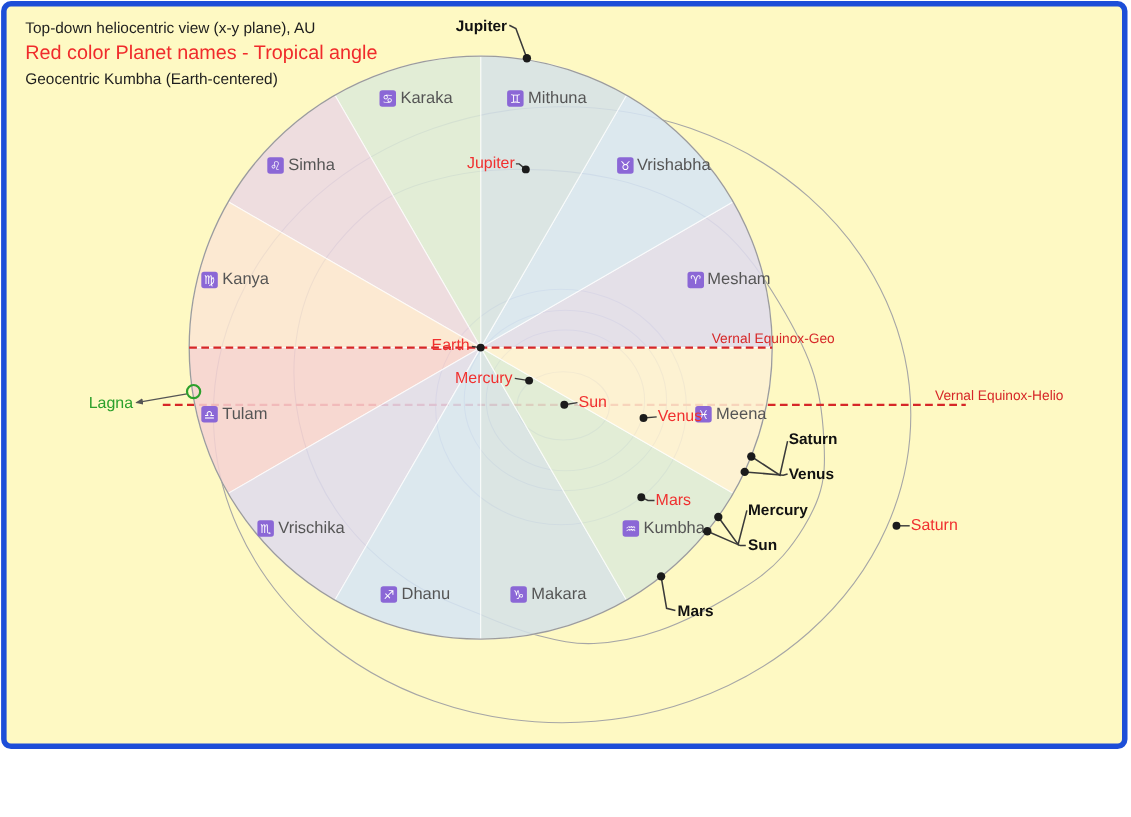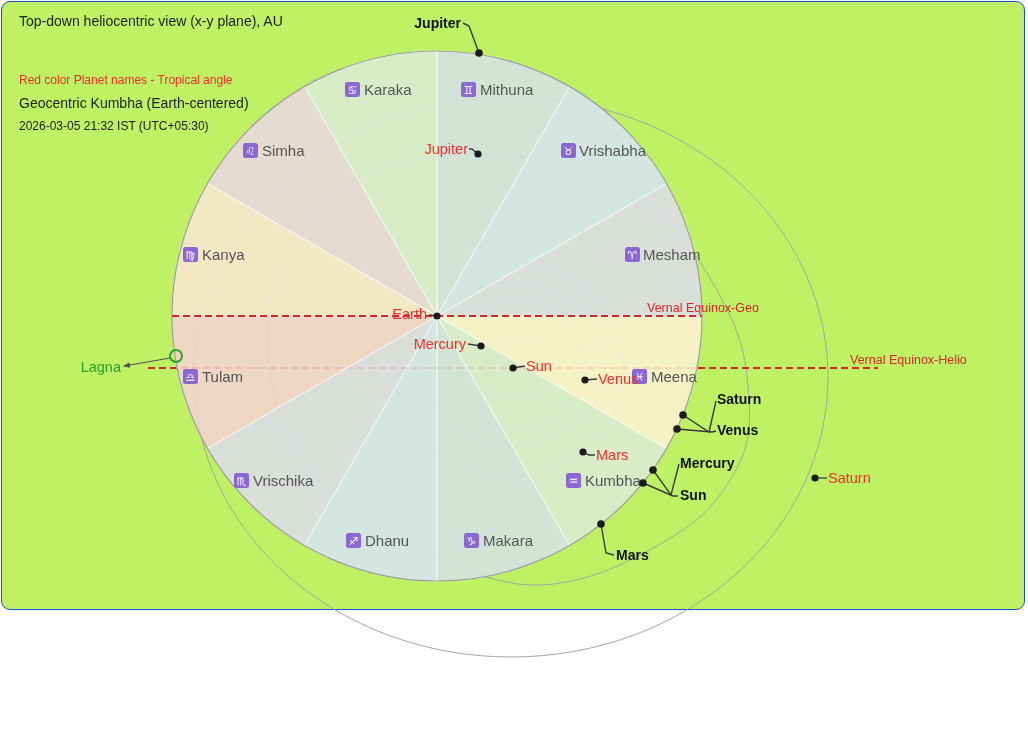--- a/index.html
+++ b/index.html
@@ -1,37 +1,36 @@
 <!DOCTYPE html>
 <html><head>
   <meta charset="utf-8">
   <style>
     html, body { margin: 0; padding: 0; background: #ffffff; }
     body { width: 1028px; height: 743px; position: relative; overflow: hidden;
            font-family: "Liberation Sans", "DejaVu Sans", sans-serif; }
-    .frame { position: absolute; left: 1px; top: 1px; width: 1024px; height: 609px;
-             border: 1px solid #1d4ed8; border-radius: 9px; box-sizing: border-box; background: #bef264; }
+    .frame { position: absolute; left: 1px; top: 1px; width: 1024px; height: 680px;
+             border: 5px solid #1d4ed8; border-radius: 9px; box-sizing: border-box; background: #fef9c3; }
     .hdr { position: absolute; left: 17px; top: 8px; z-index: 2; }
     .hdr div { line-height: 23px; white-space: nowrap; }
     .t1, .t3 { font-size: 14px; color: #1e1e1e; }
-    .t2 { font-size: 12px; color: #f02b2b; margin-top: 36px; }
+    .t2 { font-size: 18px; color: #f02b2b; }
     .t4 { font-size: 12px; color: #1e1e1e; }
     svg#chart { position: absolute; left: 0; top: 0; }
     svg text { font-family: "Liberation Sans", "DejaVu Sans", sans-serif; }
     .sym { font-family: "DejaVu Sans", sans-serif; }
   </style>
 </head>
 <body>
 
 <div class="frame">
   <div class="hdr">
     <div class="t1">Top-down heliocentric view (x-y plane), AU</div>
     <div class="t2">Red color Planet names - Tropical angle</div>
     <div class="t3">Geocentric Kumbha (Earth-centered)</div>
-    <div class="t4">2026-03-05 21:32 IST (UTC+05:30)</div>
   </div>
 </div>
 
 <svg id="chart" width="1028" height="743" viewBox="0 0 1028 743">
   <defs>
     <marker id="arrowhead" markerWidth="7" markerHeight="6" refX="6" refY="3" orient="auto" markerUnits="userSpaceOnUse">
       <path d="M0,0 L7,3 L0,6 Z" fill="#555555"></path>
     </marker>
   </defs>
   <g id="g-orbits">

